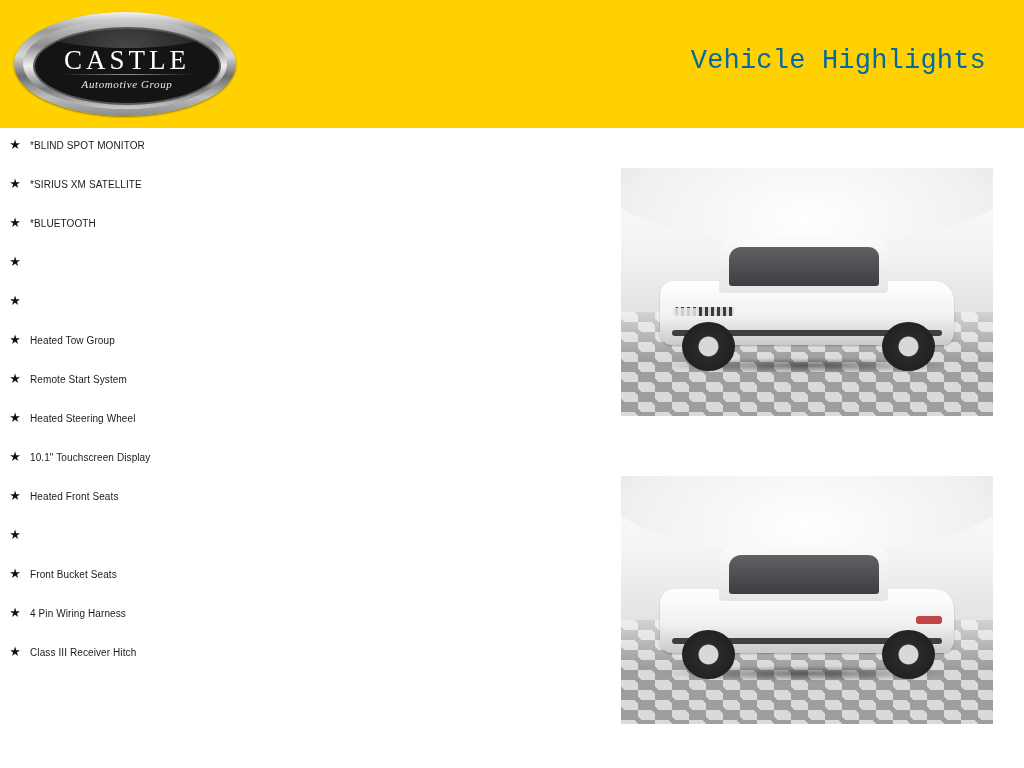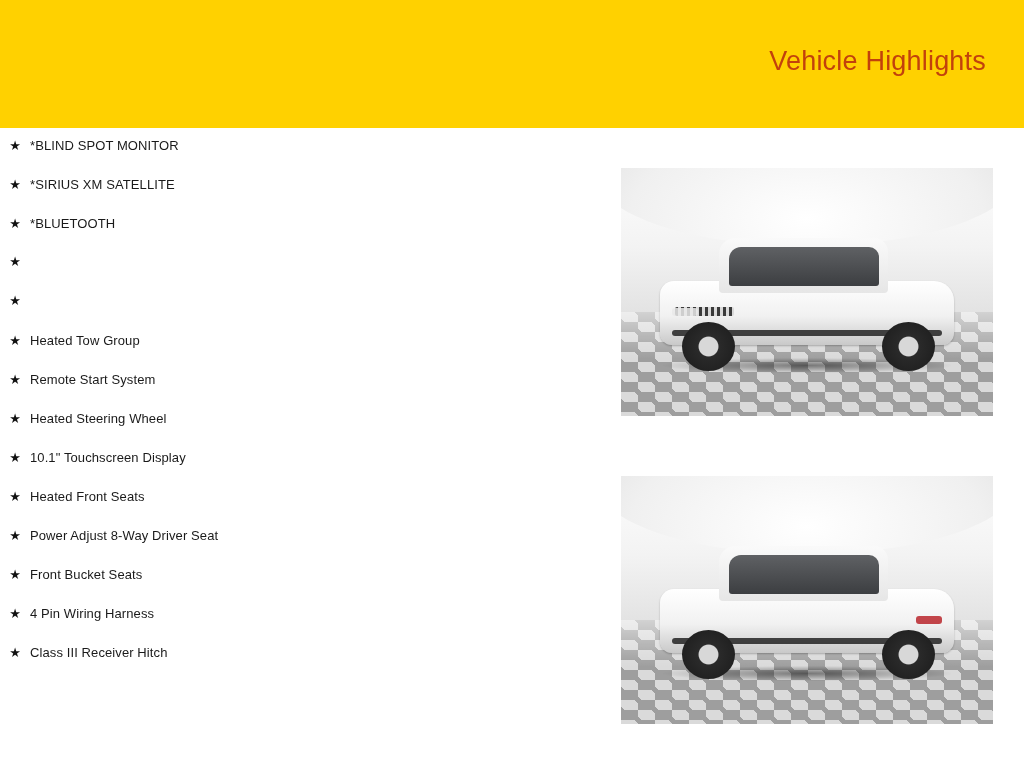--- a/index.html
+++ b/index.html
@@ -21,23 +21,24 @@
     width: 1024px;
     height: 128px;
     background: #ffd100;
     box-sizing: border-box;
   }
   .header-title {
     position: absolute;
     right: 38px;
     top: 46px;
     font-size: 27px;
-    color: #c2410c;
+    color: #0369a1;
     font-weight: 400;
     letter-spacing: 0.2px;
+    font-family: Liberation Mono, monospace;
   }
 
   
   .logo {
     position: absolute;
     left: 14px;
     top: 12px;
     width: 222px;
     height: 104px;
   }
@@ -140,21 +141,21 @@
     text-align: center;
     color: #111111;
     font-size: 13px;
     line-height: 1;
     flex: 0 0 30px;
   }
   .feature-bullet.empty {
     visibility: hidden;
   }
   .feature-label {
-    font-size: 13px;
+    font-size: 10px;
     color: #1a1a1a;
     letter-spacing: 0.1px;
   }
   .feature-label.sub {
     padding-left: 5px;
   }
 
   
   .photo {
     position: absolute;
@@ -294,20 +295,29 @@
     height: 15%;
     background: repeating-linear-gradient(90deg, #3a3a3a 0 3px, #d9d9d9 3px 6px);
     border-radius: 2px;
   }
 </style>
 </head>
 <body>
 
 <div class="header">
 
+  <div class="logo">
+    <div class="logo-outer"></div>
+    <div class="logo-mid"></div>
+    <div class="logo-inner">
+      <div class="logo-bar"></div>
+      <div class="logo-castle">CASTLE</div>
+      <div class="logo-sub">Automotive Group</div>
+    </div>
+  </div>
 
   <div class="header-title">Vehicle Highlights</div>
 </div>
 
 <div class="content">
 
   <div class="features">
     <div class="feature-row">
       <span class="feature-bullet">★</span>
       <span class="feature-label">*BLIND SPOT MONITOR</span>
@@ -341,21 +351,20 @@
     <div class="feature-row">
       <span class="feature-bullet">★</span>
       <span class="feature-label">10.1" Touchscreen Display</span>
     </div>
     <div class="feature-row">
       <span class="feature-bullet">★</span>
       <span class="feature-label">Heated Front Seats</span>
     </div>
     <div class="feature-row">
       <span class="feature-bullet">★</span>
-      <span class="feature-label">Power Adjust 8-Way Driver Seat</span>
     </div>
     <div class="feature-row">
       <span class="feature-bullet">★</span>
       <span class="feature-label">Front Bucket Seats</span>
     </div>
     <div class="feature-row">
       <span class="feature-bullet">★</span>
       <span class="feature-label">4 Pin Wiring Harness</span>
     </div>
     <div class="feature-row">

